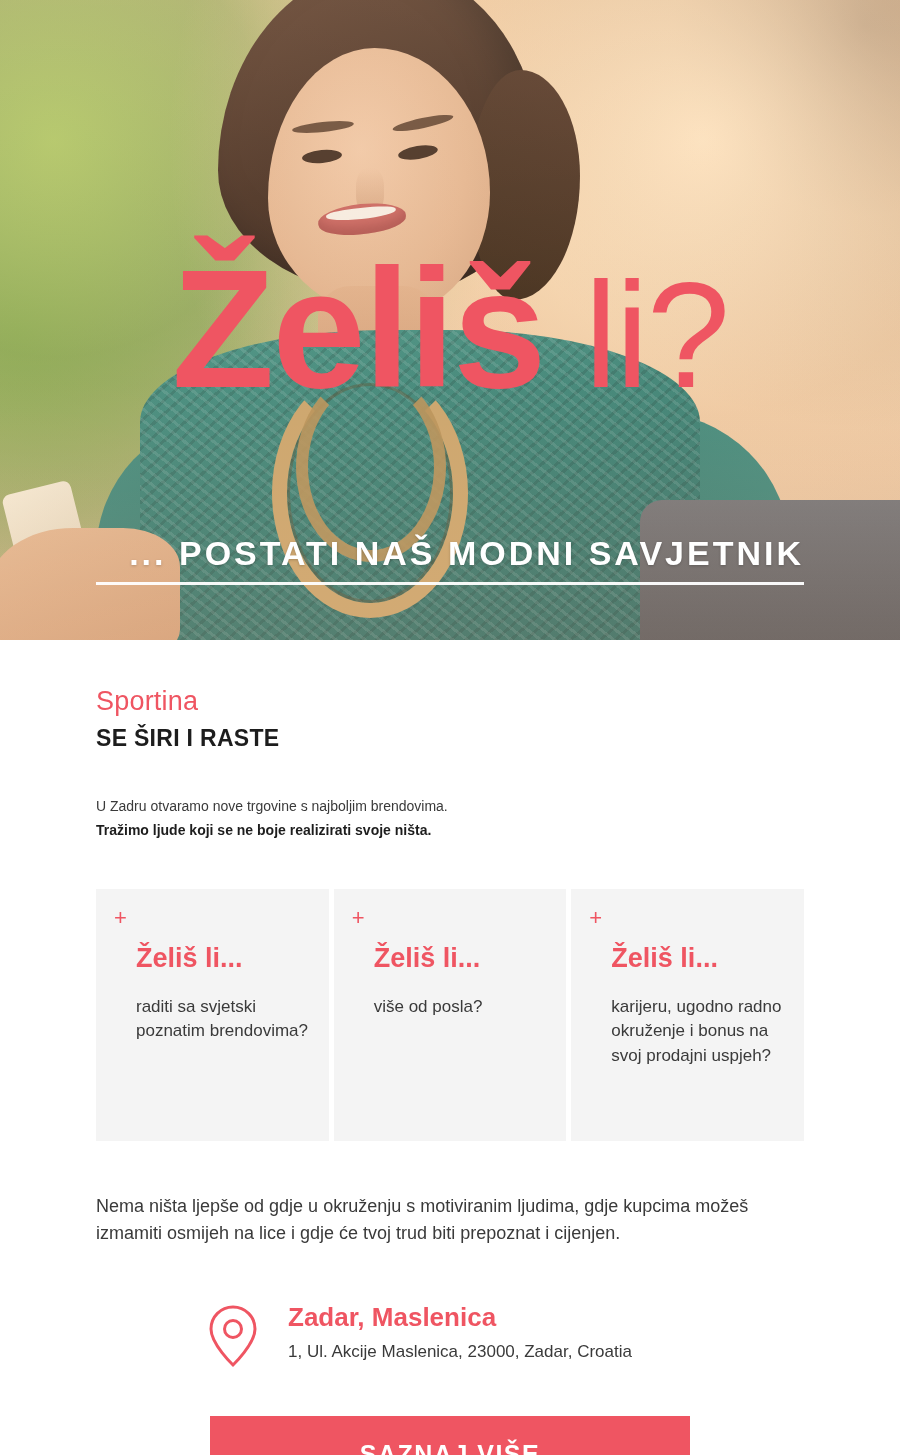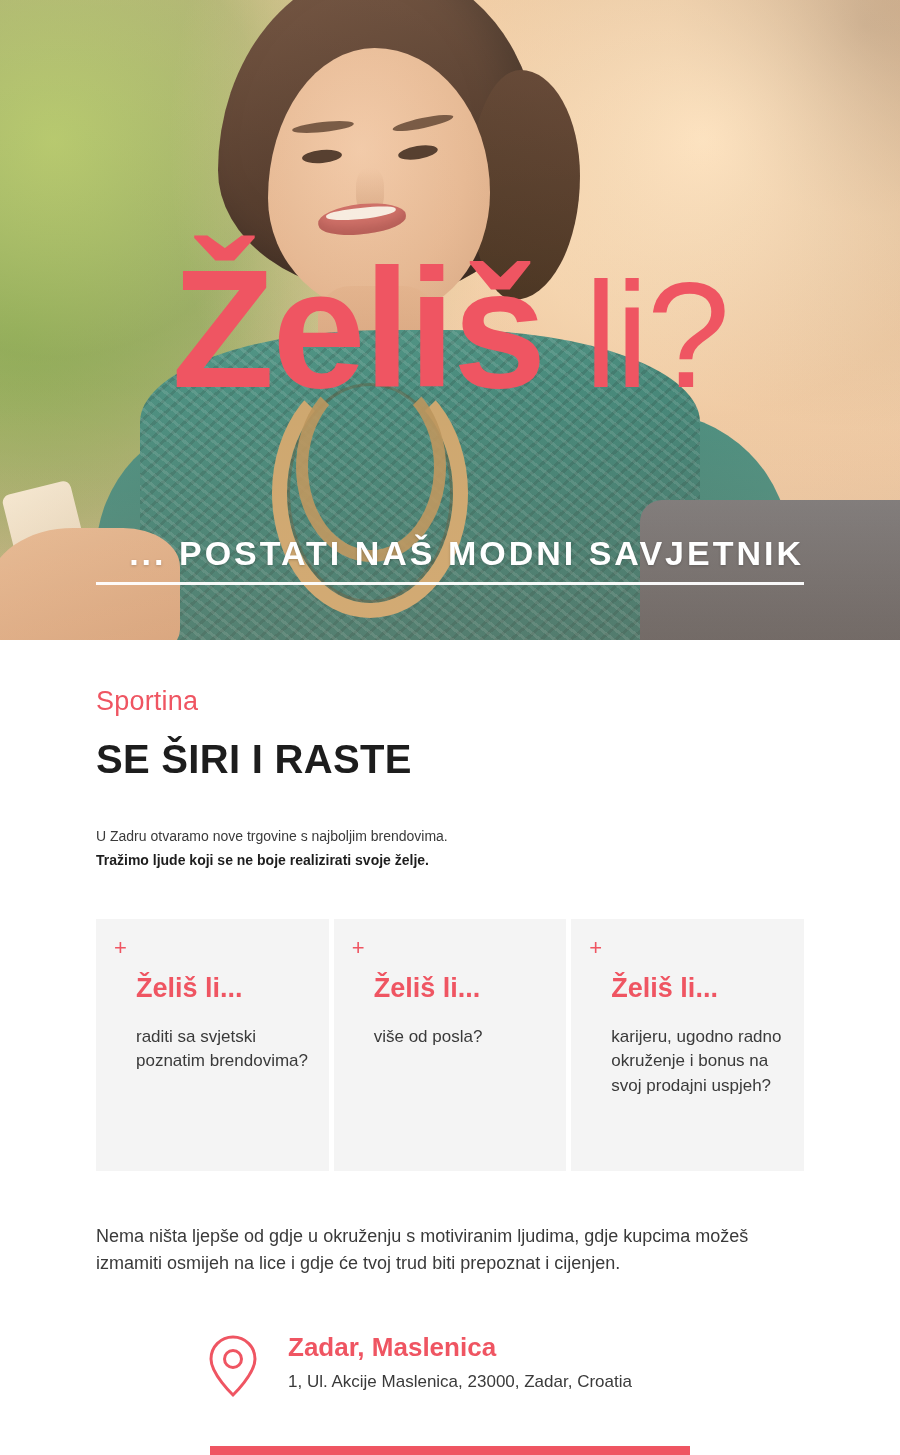--- a/index.html
+++ b/index.html
@@ -225,23 +225,23 @@
   
   .content { padding: 0 96px; }
   .brand {
     margin-top: 46px;
     color: #ef5562;
     font-size: 27px;
     font-weight: 300;
     letter-spacing: .2px;
   }
   .headline2 {
-    margin-top: 20px;
+    margin-top: 8px;
     color: #1d1d1d;
-    font-size: 40px;
+    font-size: 23px;
     font-weight: bold;
     letter-spacing: .3px;
   }
   .para1 {
     margin-top: 44px;
     color: #3a3a3a;
     font-size: 14px;
     line-height: 1.45;
   }
   .para1 .strong { font-weight: bold; color: #1d1d1d; display: block; margin-top: 4px; }
@@ -365,21 +365,21 @@
     <div class="hero-rule"></div>
   </div>
 
   <div class="content">
 
     <div class="brand">Sportina</div>
     <div class="headline2">SE ŠIRI I RASTE</div>
 
     <div class="para1">
       <span>U Zadru otvaramo nove trgovine s najboljim brendovima.</span>
-      <span class="strong">Tražimo ljude koji se ne boje realizirati svoje želje.</span>
+      <span class="strong">Tražimo ljude koji se ne boje realizirati svoje ništa.</span>
     </div>
 
     <div class="cards">
 
       <div class="card">
         <span class="plus">+</span>
         <h3>Želiš li...</h3>
         <p>raditi sa svjetski poznatim brendovima?</p>
       </div>
 

